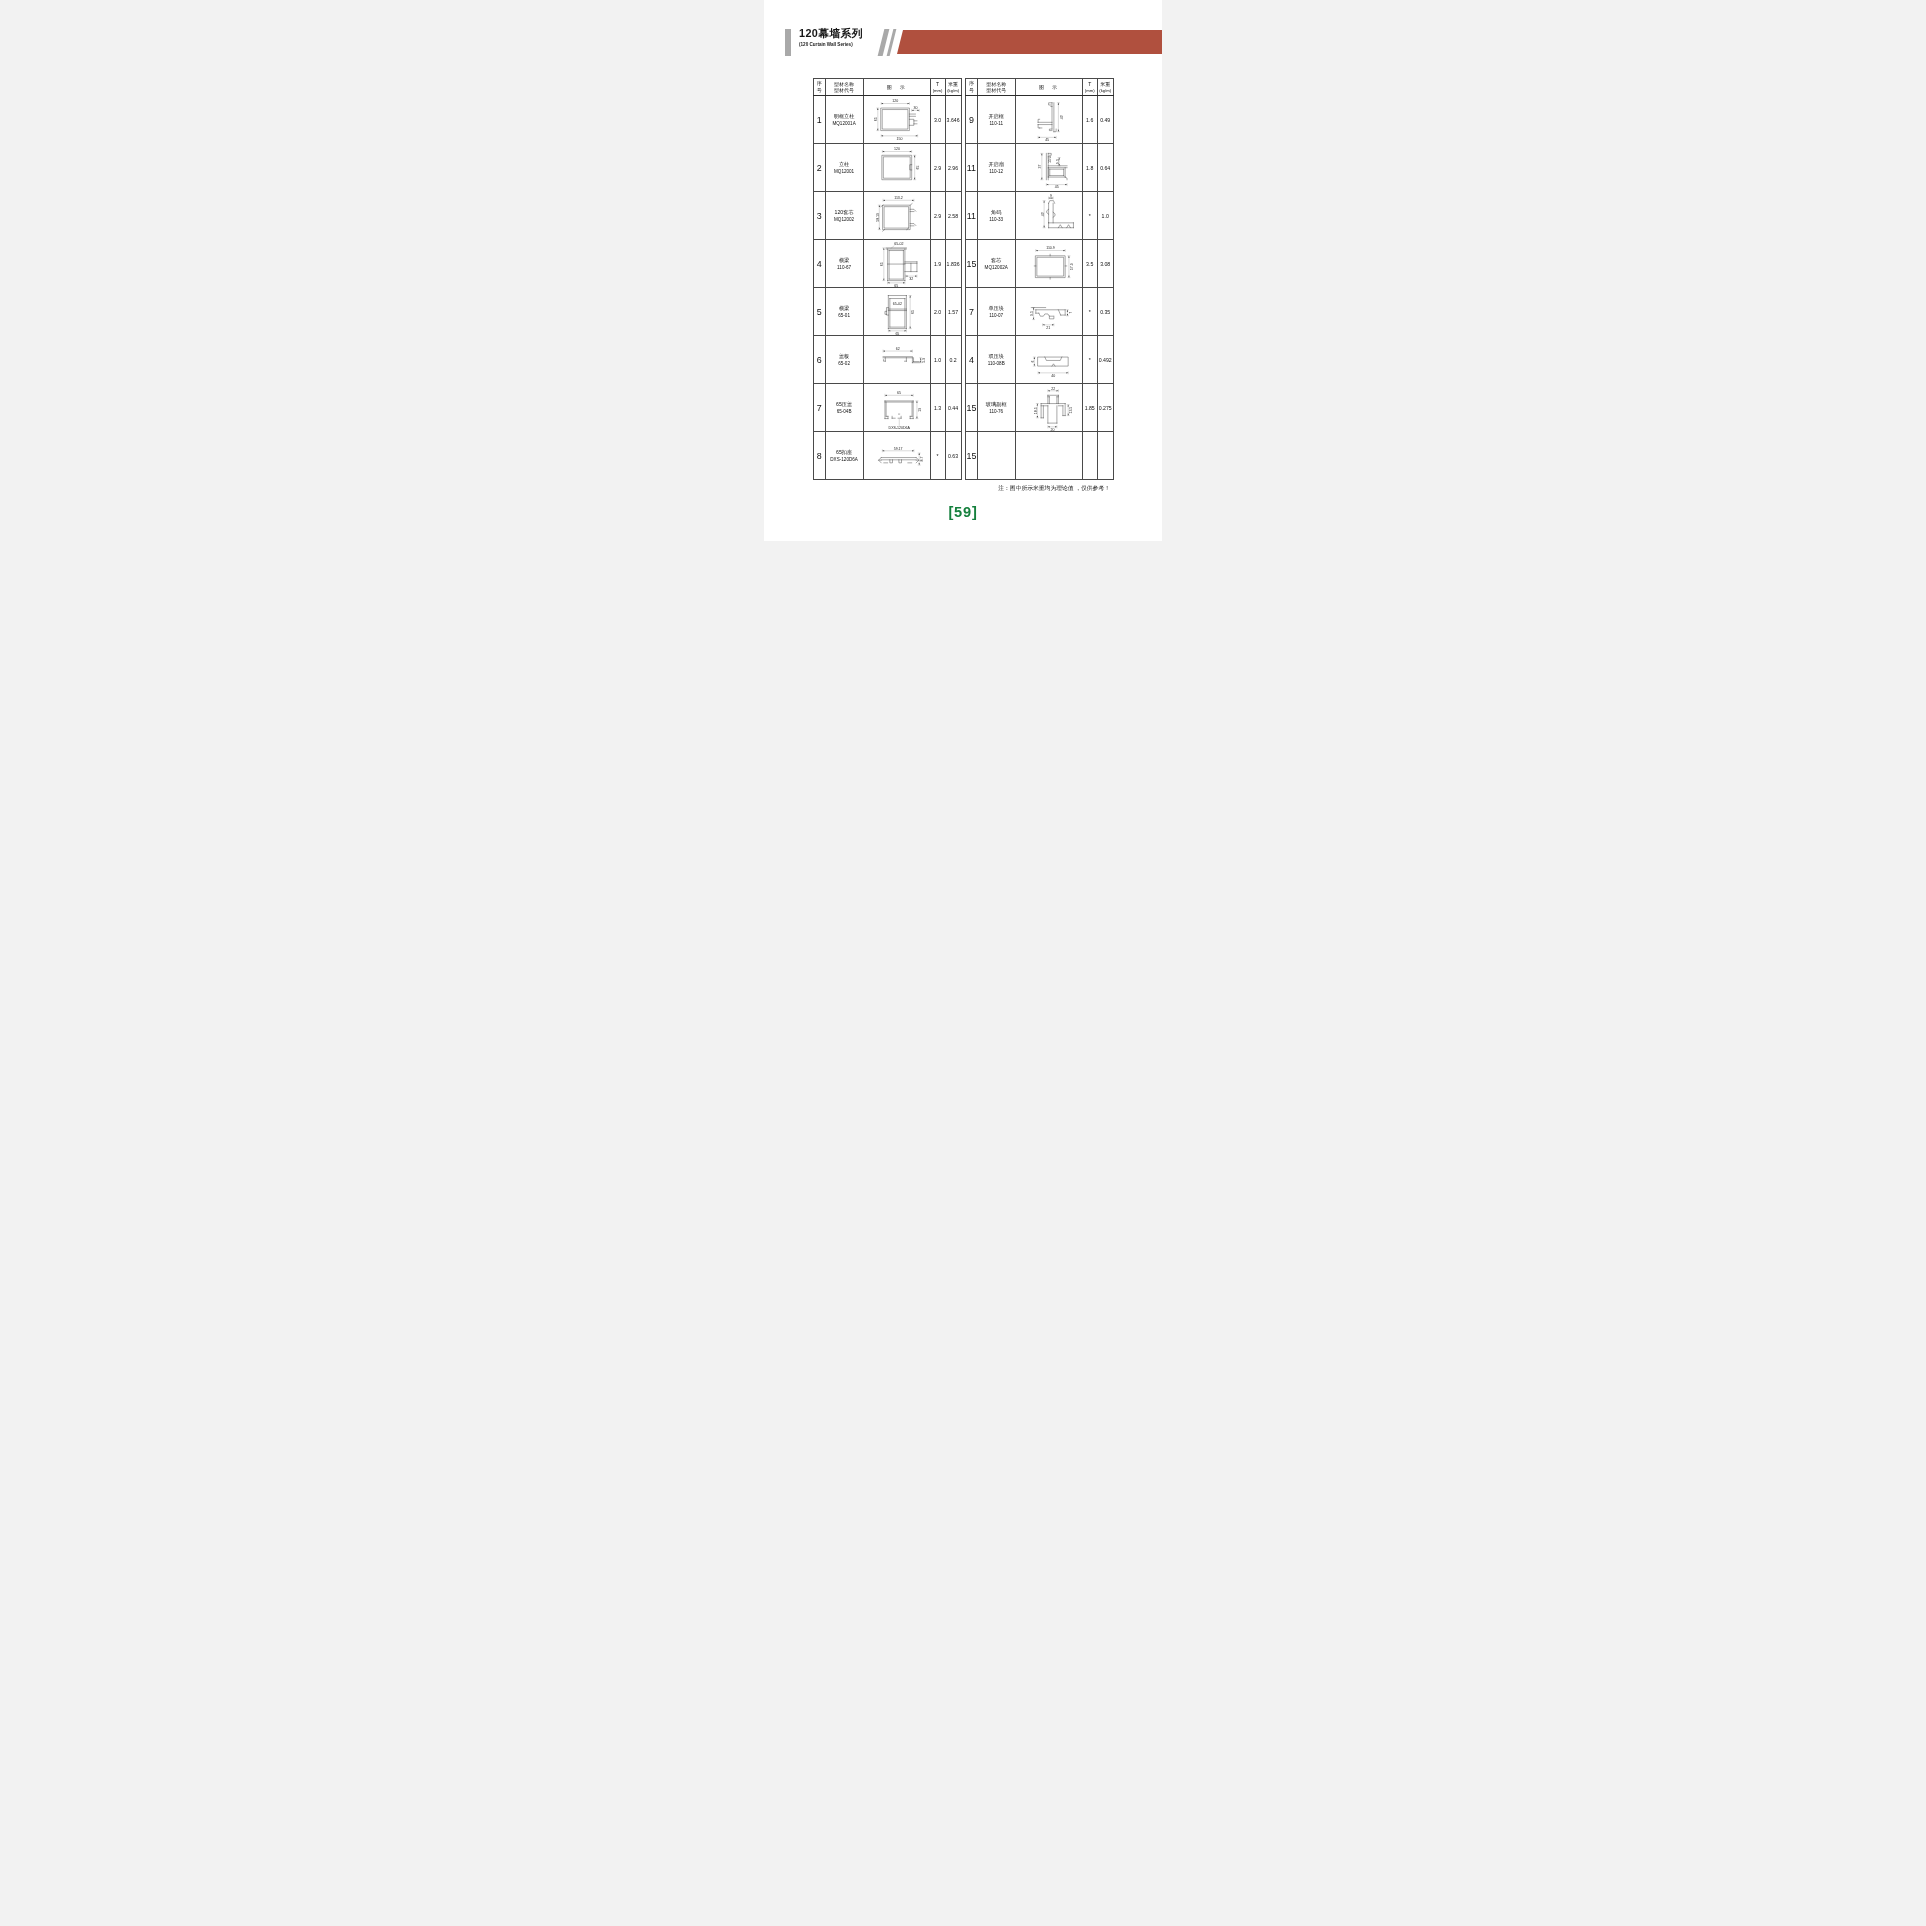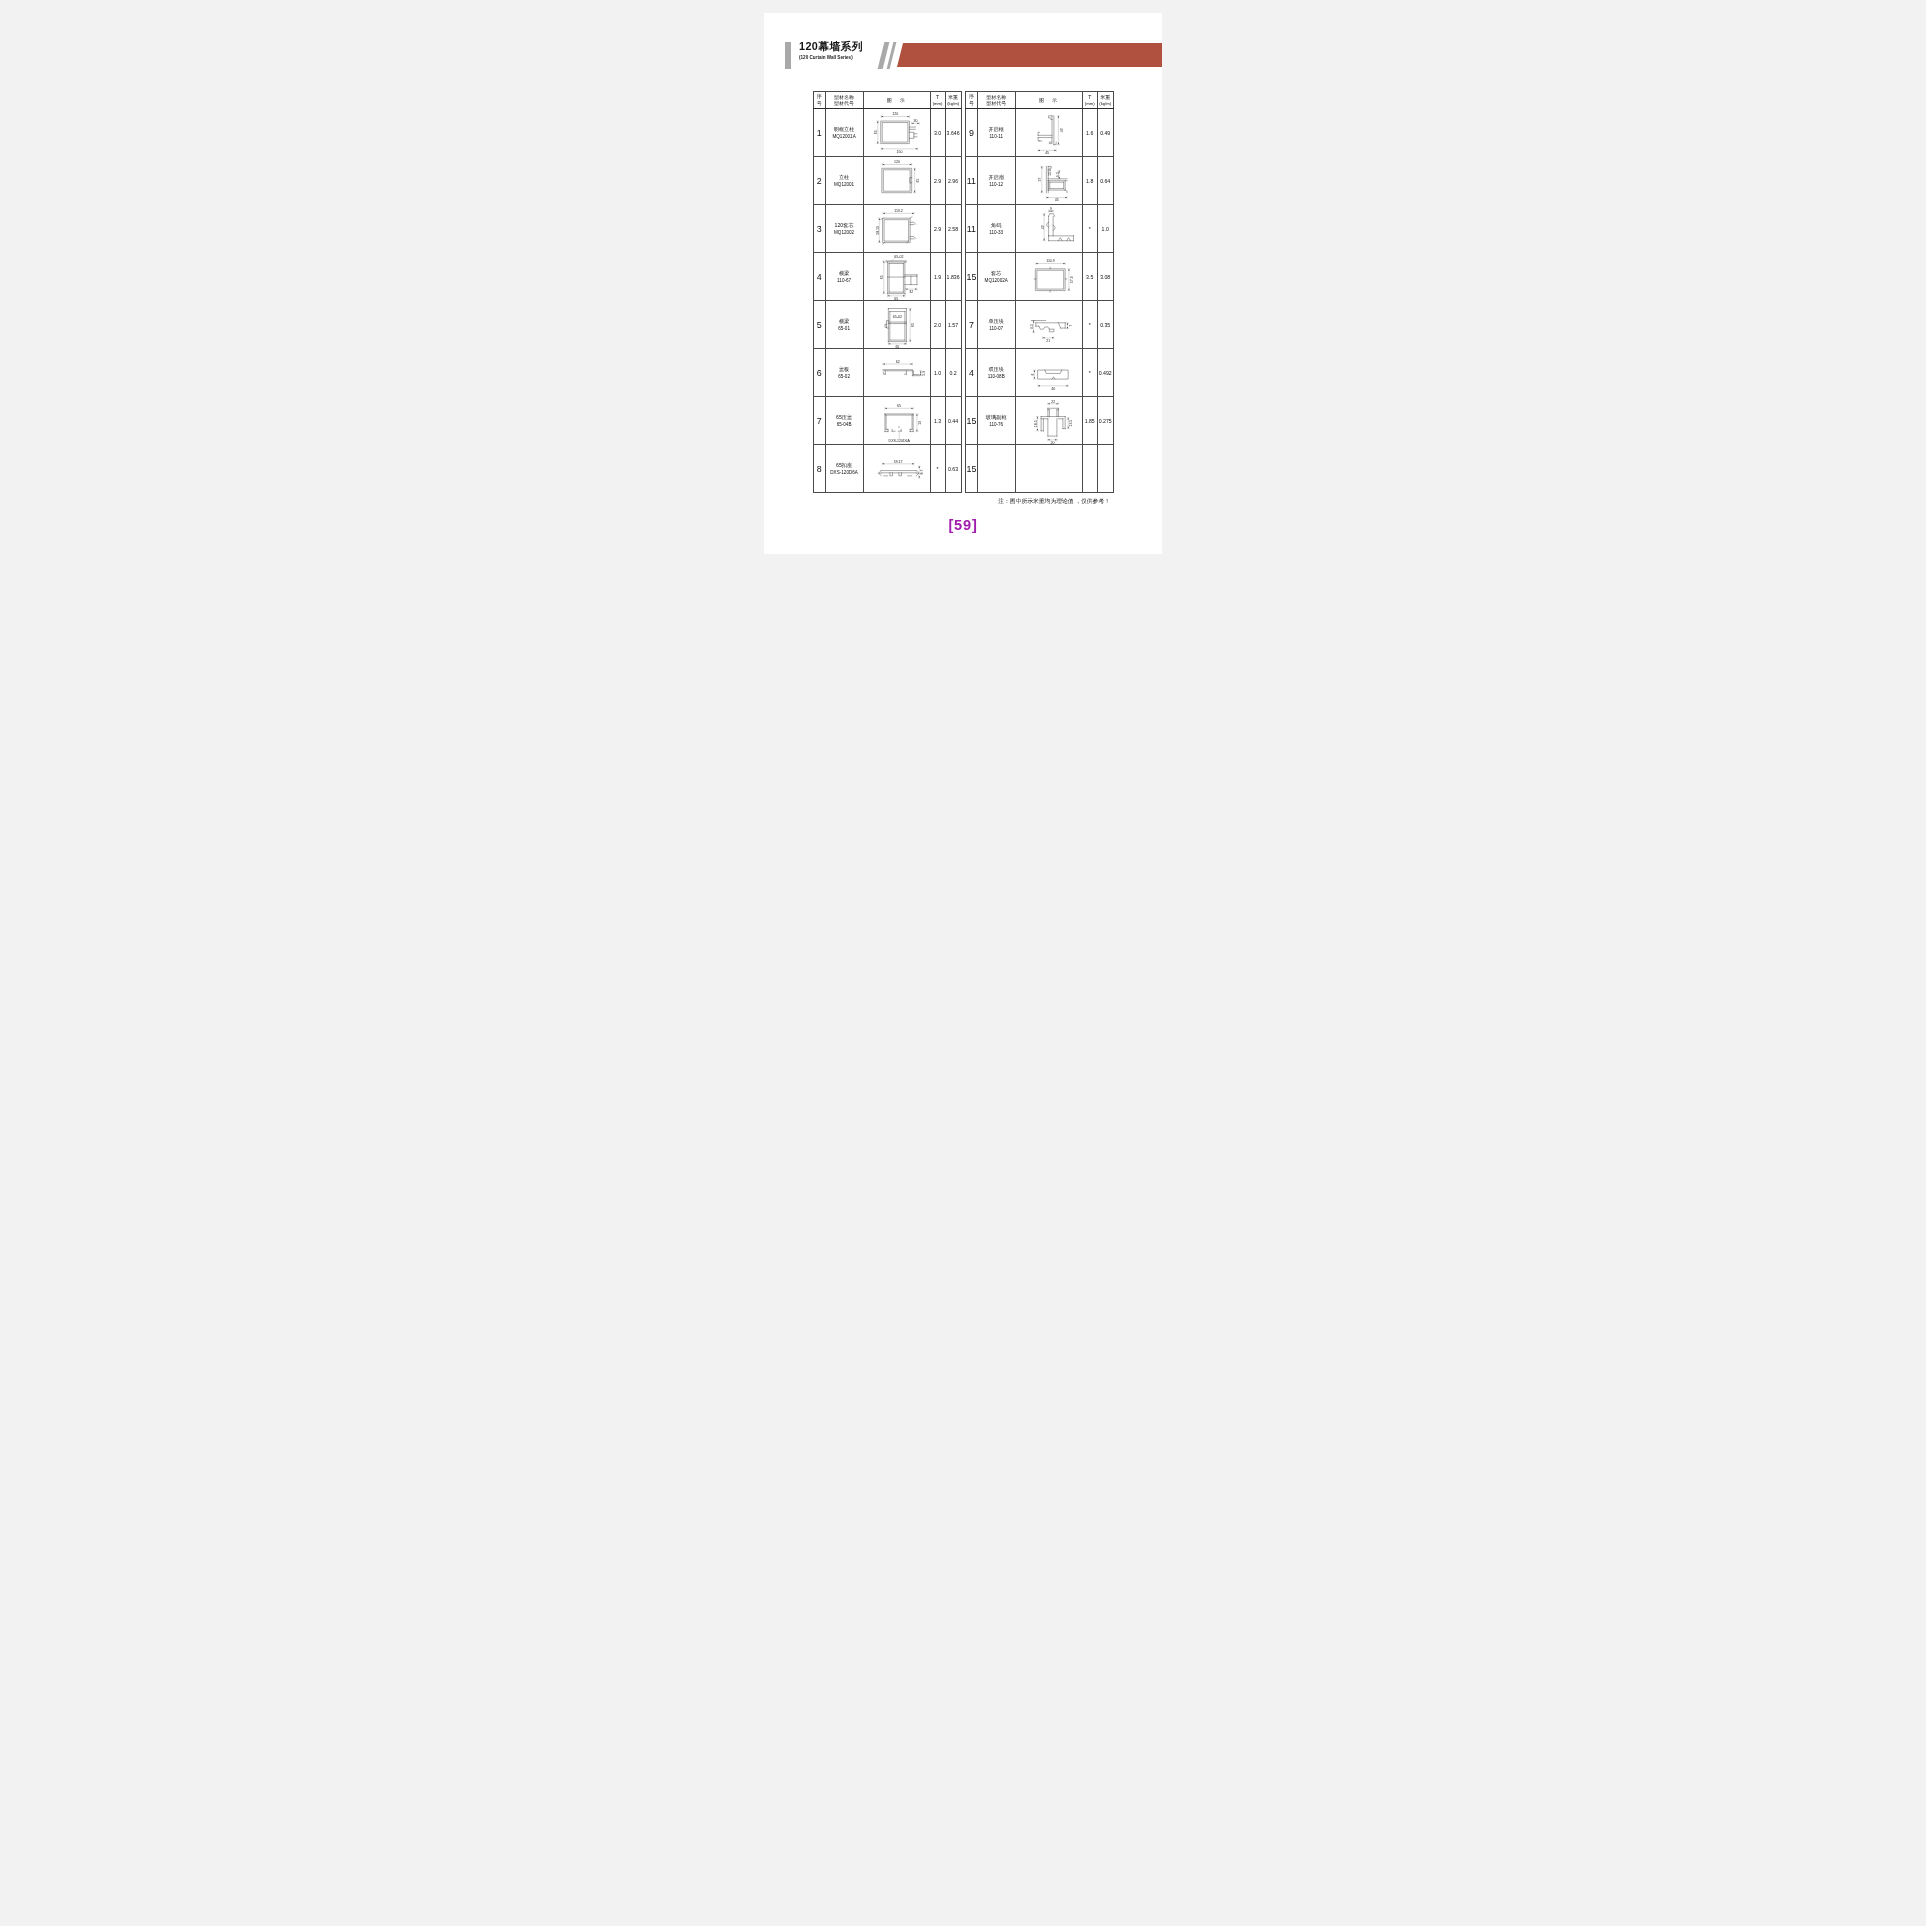--- a/index.html
+++ b/index.html
@@ -1,16 +1,16 @@
 <!DOCTYPE html>
 <html style="font-size:6.2px"><head>
 <meta charset="utf-8">
 <style>
   html,body{margin:0;padding:0;background:#f2f2f2;}
-  .page{position:relative;width:398px;height:541px;background:#ffffff;margin:13px auto;
+  .page{position:relative;width:398px;height:541px;background:#ffffff;margin:0 auto;
         overflow:hidden;font-family:"Liberation Sans","DejaVu Sans",sans-serif;color:#111;}
   
   .hdr{position:absolute;top:29px;left:0;width:100%;height:27px;}
   .gray-bar{position:absolute;left:21px;top:0;width:5.8px;height:27px;background:#a9a9a9;}
   .title{position:absolute;left:35px;top:-2.3px;font-size:10.8px;font-weight:bold;letter-spacing:0.4px;color:#161616;white-space:nowrap;}
   .subtitle{position:absolute;left:35px;top:12.7px;font-size:4.6px;font-weight:bold;color:#222;white-space:nowrap;}
   .stripe1{position:absolute;left:117px;top:0;width:5.4px;height:27px;background:#a9a9a9;transform:skewX(-14deg);}
   .stripe2{position:absolute;left:126px;top:0;width:3.1px;height:27px;background:#a9a9a9;transform:skewX(-14deg);}
   .red-banner{position:absolute;left:136px;top:1.2px;width:270px;height:24px;background:#b0503e;transform:skewX(-14deg);}
   
@@ -27,21 +27,21 @@
   .pname{font-size:5.2px;line-height:1.3;}
   .pcode{font-size:4.6px;margin-top:1.2px;letter-spacing:0;}
   td.c-t,td.c-w{font-size:5.2px;}
   td.c-dia{padding:0;}
   td.c-dia svg{display:block;margin:0 auto;}
   .profile{fill:none;stroke:#2b2b2b;stroke-width:1.1;stroke-linejoin:miter;stroke-linecap:square;}
   .dim{stroke:#444;stroke-width:0.55;fill:none;}
   .dimtext{font-size:9.5px;fill:#1c1c1c;}
   
   .note{position:absolute;top:484px;left:49px;width:297px;text-align:right;font-size:5.8px;color:#111;}
-  .page-num{position:absolute;top:504px;left:0;width:100%;text-align:center;font-size:14.6px;font-weight:600;letter-spacing:0.8px;color:#a21caf;}
+  .page-num{position:absolute;top:504px;left:0;width:100%;text-align:center;font-size:14.6px;font-weight:600;letter-spacing:0.8px;color:#15803d;}
 </style>
 </head>
 <body>
 
 <div class="page">
 
   <div class="hdr">
     <div class="gray-bar" style="background: rgb(169, 169, 169);"></div>
     <div class="title">120幕墙系列</div>
     <div class="subtitle">(120 Curtain Wall Series)</div>

